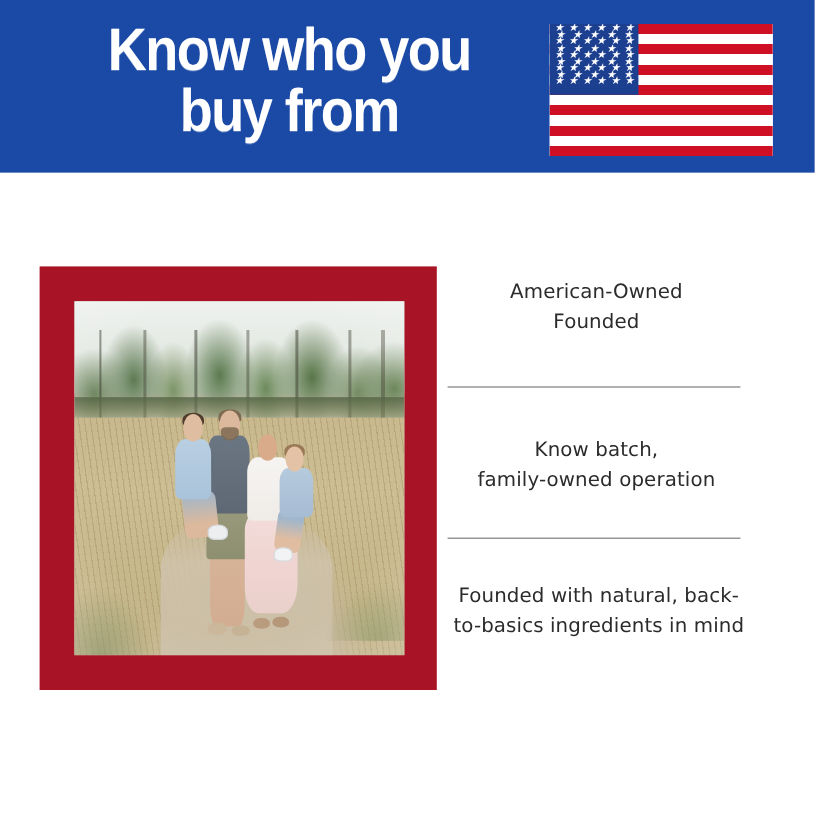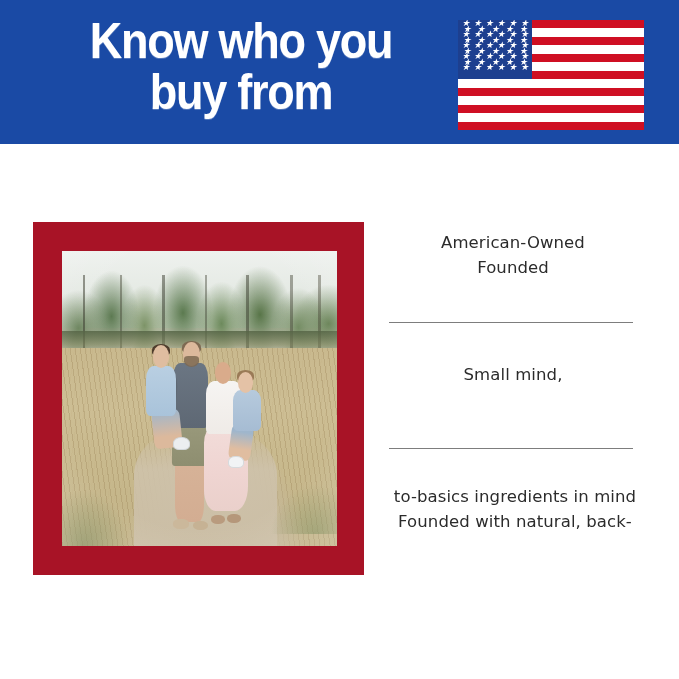--- a/index.html
+++ b/index.html
@@ -250,21 +250,21 @@
 
   .ph-vignette {
     position: absolute; inset: 0;
     background: radial-gradient(ellipse 88% 88% at 50% 46%, rgba(255,255,255,0) 55%, rgba(255,255,255,0.30) 100%);
     pointer-events: none;
   }
 
   
   #feature-list {
     position: absolute;
-    left: 384px;
+    left: 368px;
     top: 0;
     width: 258px;
     height: 413px;
   }
   .feature-item {
     position: absolute;
     left: 0;
     width: 258px;
     text-align: center;
     color: #2b2b2b;
@@ -426,25 +426,26 @@
   <div id="feature-list">
 
     <div class="feature-item" id="feature-0">
       <span class="ft-line">American-Owned</span>
       <span class="ft-line">Founded</span>
     </div>
 
     <div class="divider" id="divider-0"></div>
 
     <div class="feature-item" id="feature-1">
-      <span class="ft-line">Small mind,</span>
+      <span class="ft-line">Know batch,</span>
+      <span class="ft-line">family-owned operation</span>
     </div>
 
     <div class="divider" id="divider-1"></div>
 
     <div class="feature-item" id="feature-2">
+      <span class="ft-line">Founded with natural, back-</span>
       <span class="ft-line">to-basics ingredients in mind</span>
-      <span class="ft-line">Founded with natural, back-</span>
     </div>
 
   </div>
 
 </div>
 
 </body></html>

